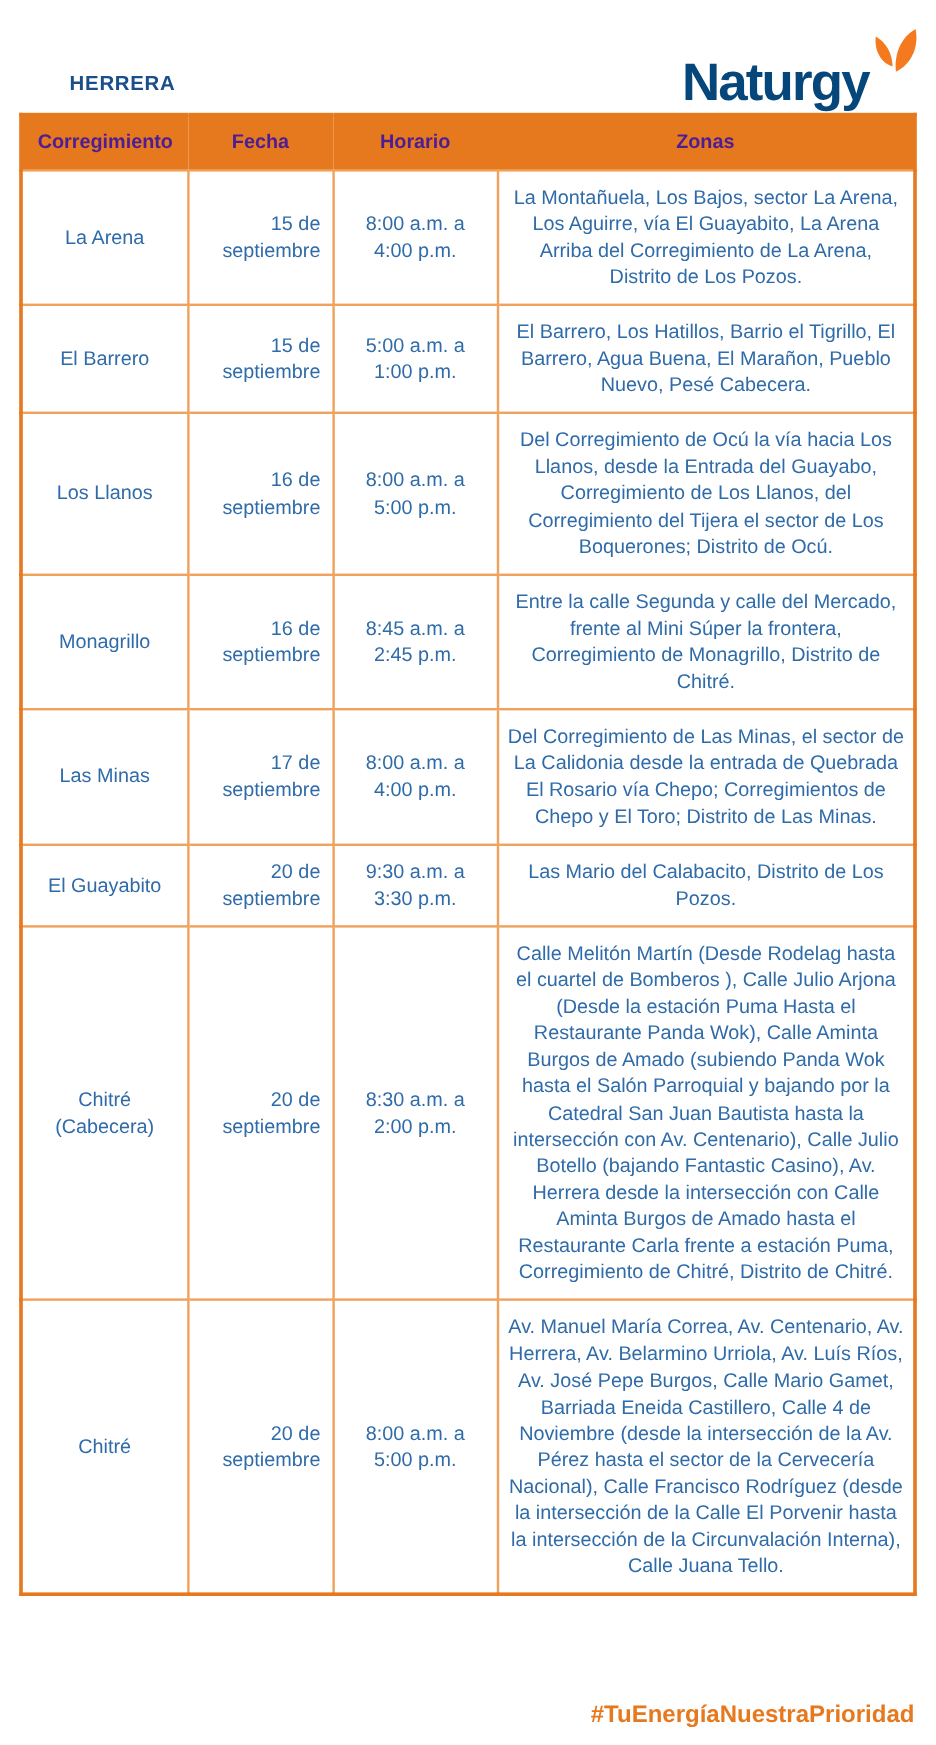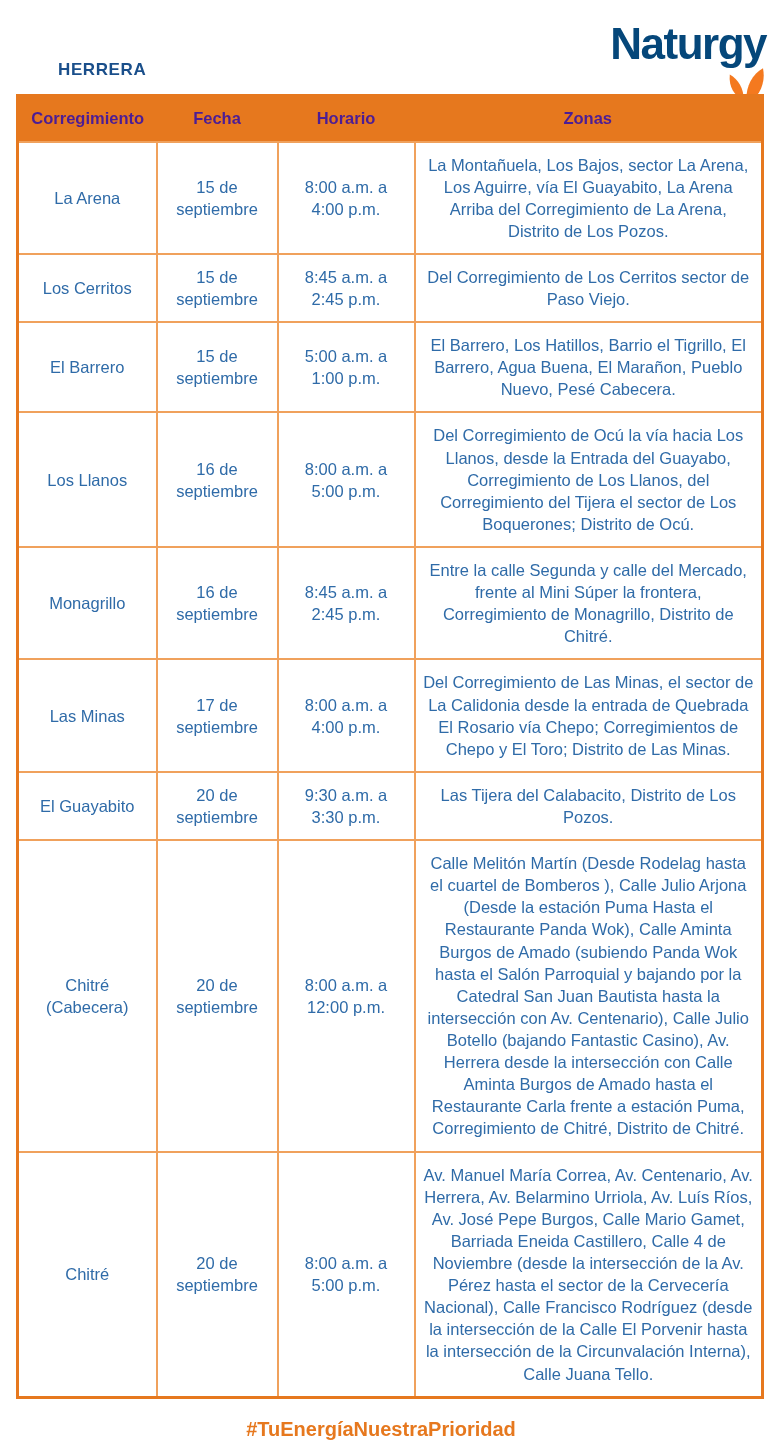--- a/index.html
+++ b/index.html
@@ -16,21 +16,21 @@
     font-family:"Liberation Sans",sans-serif;
     overflow:hidden;
   }
   .region-label{
     position:absolute;left:58px;top:60px;
     font-size:17px;font-weight:700;letter-spacing:.6px;
     color:var(--navy);
   }
   .logo{
     position:absolute;top:22px;right:14px;
-    display:flex;align-items:flex-end;flex-direction:column;
+    display:flex;align-items:flex-end;
   }
   .logo-text{
     font-size:44px;font-weight:700;letter-spacing:-1.5px;
     color:var(--logo-navy);line-height:1;
   }
   .logo-icon{margin-left:2px;margin-bottom:18px;}
   table.outage{
     position:absolute;left:16px;top:94px;width:748px;
     border-collapse:collapse;table-layout:fixed;
     border:3px solid var(--header-orange);
@@ -43,26 +43,26 @@
   }
   tbody td{
     border:2px solid var(--grid-orange);
     color:var(--text-blue);
     font-size:16.5px;line-height:1.34;
     text-align:center;vertical-align:middle;
     padding:11px 7px;
   }
   td .wrap{display:inline-block;}
   td.c-corr .wrap{max-width:105px;}
-  td.c-fecha .wrap{max-width:100px;}
+  td.c-fecha .wrap{max-width:100px;text-align:right;}
   td.c-hora .wrap{max-width:106px;}
   td.c-zonas .wrap{max-width:332px;}
   .hashtag{
     position:absolute;left:0;width:762px;top:1418px;
-    text-align:center;
+    text-align:right;
     color:var(--header-orange);
     font-size:20px;font-weight:700;
   }
 </style>
 </head>
 <body>
 
 <div class="region-label">HERRERA</div>
 
 <div class="logo">
@@ -91,26 +91,20 @@
     </tr>
   </thead>
   <tbody>
   <tr>
     <td class="c-corr"><span class="wrap">La Arena</span></td>
     <td class="c-fecha"><span class="wrap">15 de septiembre</span></td>
     <td class="c-hora"><span class="wrap">8:00 a.m. a 4:00 p.m.</span></td>
     <td class="c-zonas"><span class="wrap">La Montañuela, Los Bajos, sector La Arena, Los Aguirre, vía El Guayabito, La Arena Arriba del Corregimiento de La Arena, Distrito de Los Pozos.</span></td>
   </tr>
 
-  <tr>
-    <td class="c-corr"><span class="wrap">Los Cerritos</span></td>
-    <td class="c-fecha"><span class="wrap">15 de septiembre</span></td>
-    <td class="c-hora"><span class="wrap">8:45 a.m. a 2:45 p.m.</span></td>
-    <td class="c-zonas"><span class="wrap">Del Corregimiento de Los Cerritos sector de Paso Viejo.</span></td>
-  </tr>
 
   <tr>
     <td class="c-corr"><span class="wrap">El Barrero</span></td>
     <td class="c-fecha"><span class="wrap">15 de septiembre</span></td>
     <td class="c-hora"><span class="wrap">5:00 a.m. a 1:00 p.m.</span></td>
     <td class="c-zonas"><span class="wrap">El Barrero, Los Hatillos, Barrio el Tigrillo, El Barrero, Agua Buena, El Marañon, Pueblo Nuevo, Pesé Cabecera.</span></td>
   </tr>
 
   <tr>
     <td class="c-corr"><span class="wrap">Los Llanos</span></td>
@@ -131,27 +125,27 @@
     <td class="c-fecha"><span class="wrap">17 de septiembre</span></td>
     <td class="c-hora"><span class="wrap">8:00 a.m. a 4:00 p.m.</span></td>
     <td class="c-zonas"><span class="wrap">Del Corregimiento de Las Minas, el sector de La Calidonia desde la entrada de Quebrada El Rosario vía Chepo; Corregimientos de Chepo y El Toro; Distrito de Las Minas.</span></td>
   </tr>
 
 
   <tr>
     <td class="c-corr"><span class="wrap">El Guayabito</span></td>
     <td class="c-fecha"><span class="wrap">20 de septiembre</span></td>
     <td class="c-hora"><span class="wrap">9:30 a.m. a 3:30 p.m.</span></td>
-    <td class="c-zonas"><span class="wrap">Las Tijera del Calabacito, Distrito de Los Pozos.</span></td>
+    <td class="c-zonas"><span class="wrap">Las Mario del Calabacito, Distrito de Los Pozos.</span></td>
   </tr>
 
   <tr>
     <td class="c-corr"><span class="wrap">Chitré (Cabecera)</span></td>
     <td class="c-fecha"><span class="wrap">20 de septiembre</span></td>
-    <td class="c-hora"><span class="wrap">8:00 a.m. a 12:00 p.m.</span></td>
+    <td class="c-hora"><span class="wrap">8:30 a.m. a 2:00 p.m.</span></td>
     <td class="c-zonas"><span class="wrap">Calle Melitón Martín (Desde Rodelag hasta el cuartel de Bomberos ), Calle Julio Arjona (Desde la estación Puma Hasta el Restaurante Panda Wok), Calle Aminta Burgos de Amado (subiendo Panda Wok hasta el Salón Parroquial y bajando por la Catedral San Juan Bautista hasta la intersección con Av. Centenario), Calle Julio Botello (bajando Fantastic Casino), Av. Herrera desde la intersección con Calle Aminta Burgos de Amado hasta el Restaurante Carla frente a estación Puma, Corregimiento de Chitré, Distrito de Chitré.</span></td>
   </tr>
 
   <tr>
     <td class="c-corr"><span class="wrap">Chitré</span></td>
     <td class="c-fecha"><span class="wrap">20 de septiembre</span></td>
     <td class="c-hora"><span class="wrap">8:00 a.m. a 5:00 p.m.</span></td>
     <td class="c-zonas"><span class="wrap">Av. Manuel María Correa, Av. Centenario, Av. Herrera, Av. Belarmino Urriola, Av. Luís Ríos, Av. José Pepe Burgos, Calle Mario Gamet, Barriada Eneida Castillero, Calle 4 de Noviembre (desde la intersección de la Av. Pérez hasta el sector de la Cervecería Nacional), Calle Francisco Rodríguez (desde la intersección de la Calle El Porvenir hasta la intersección de la Circunvalación Interna), Calle Juana Tello.</span></td>
   </tr>
 </tbody>

